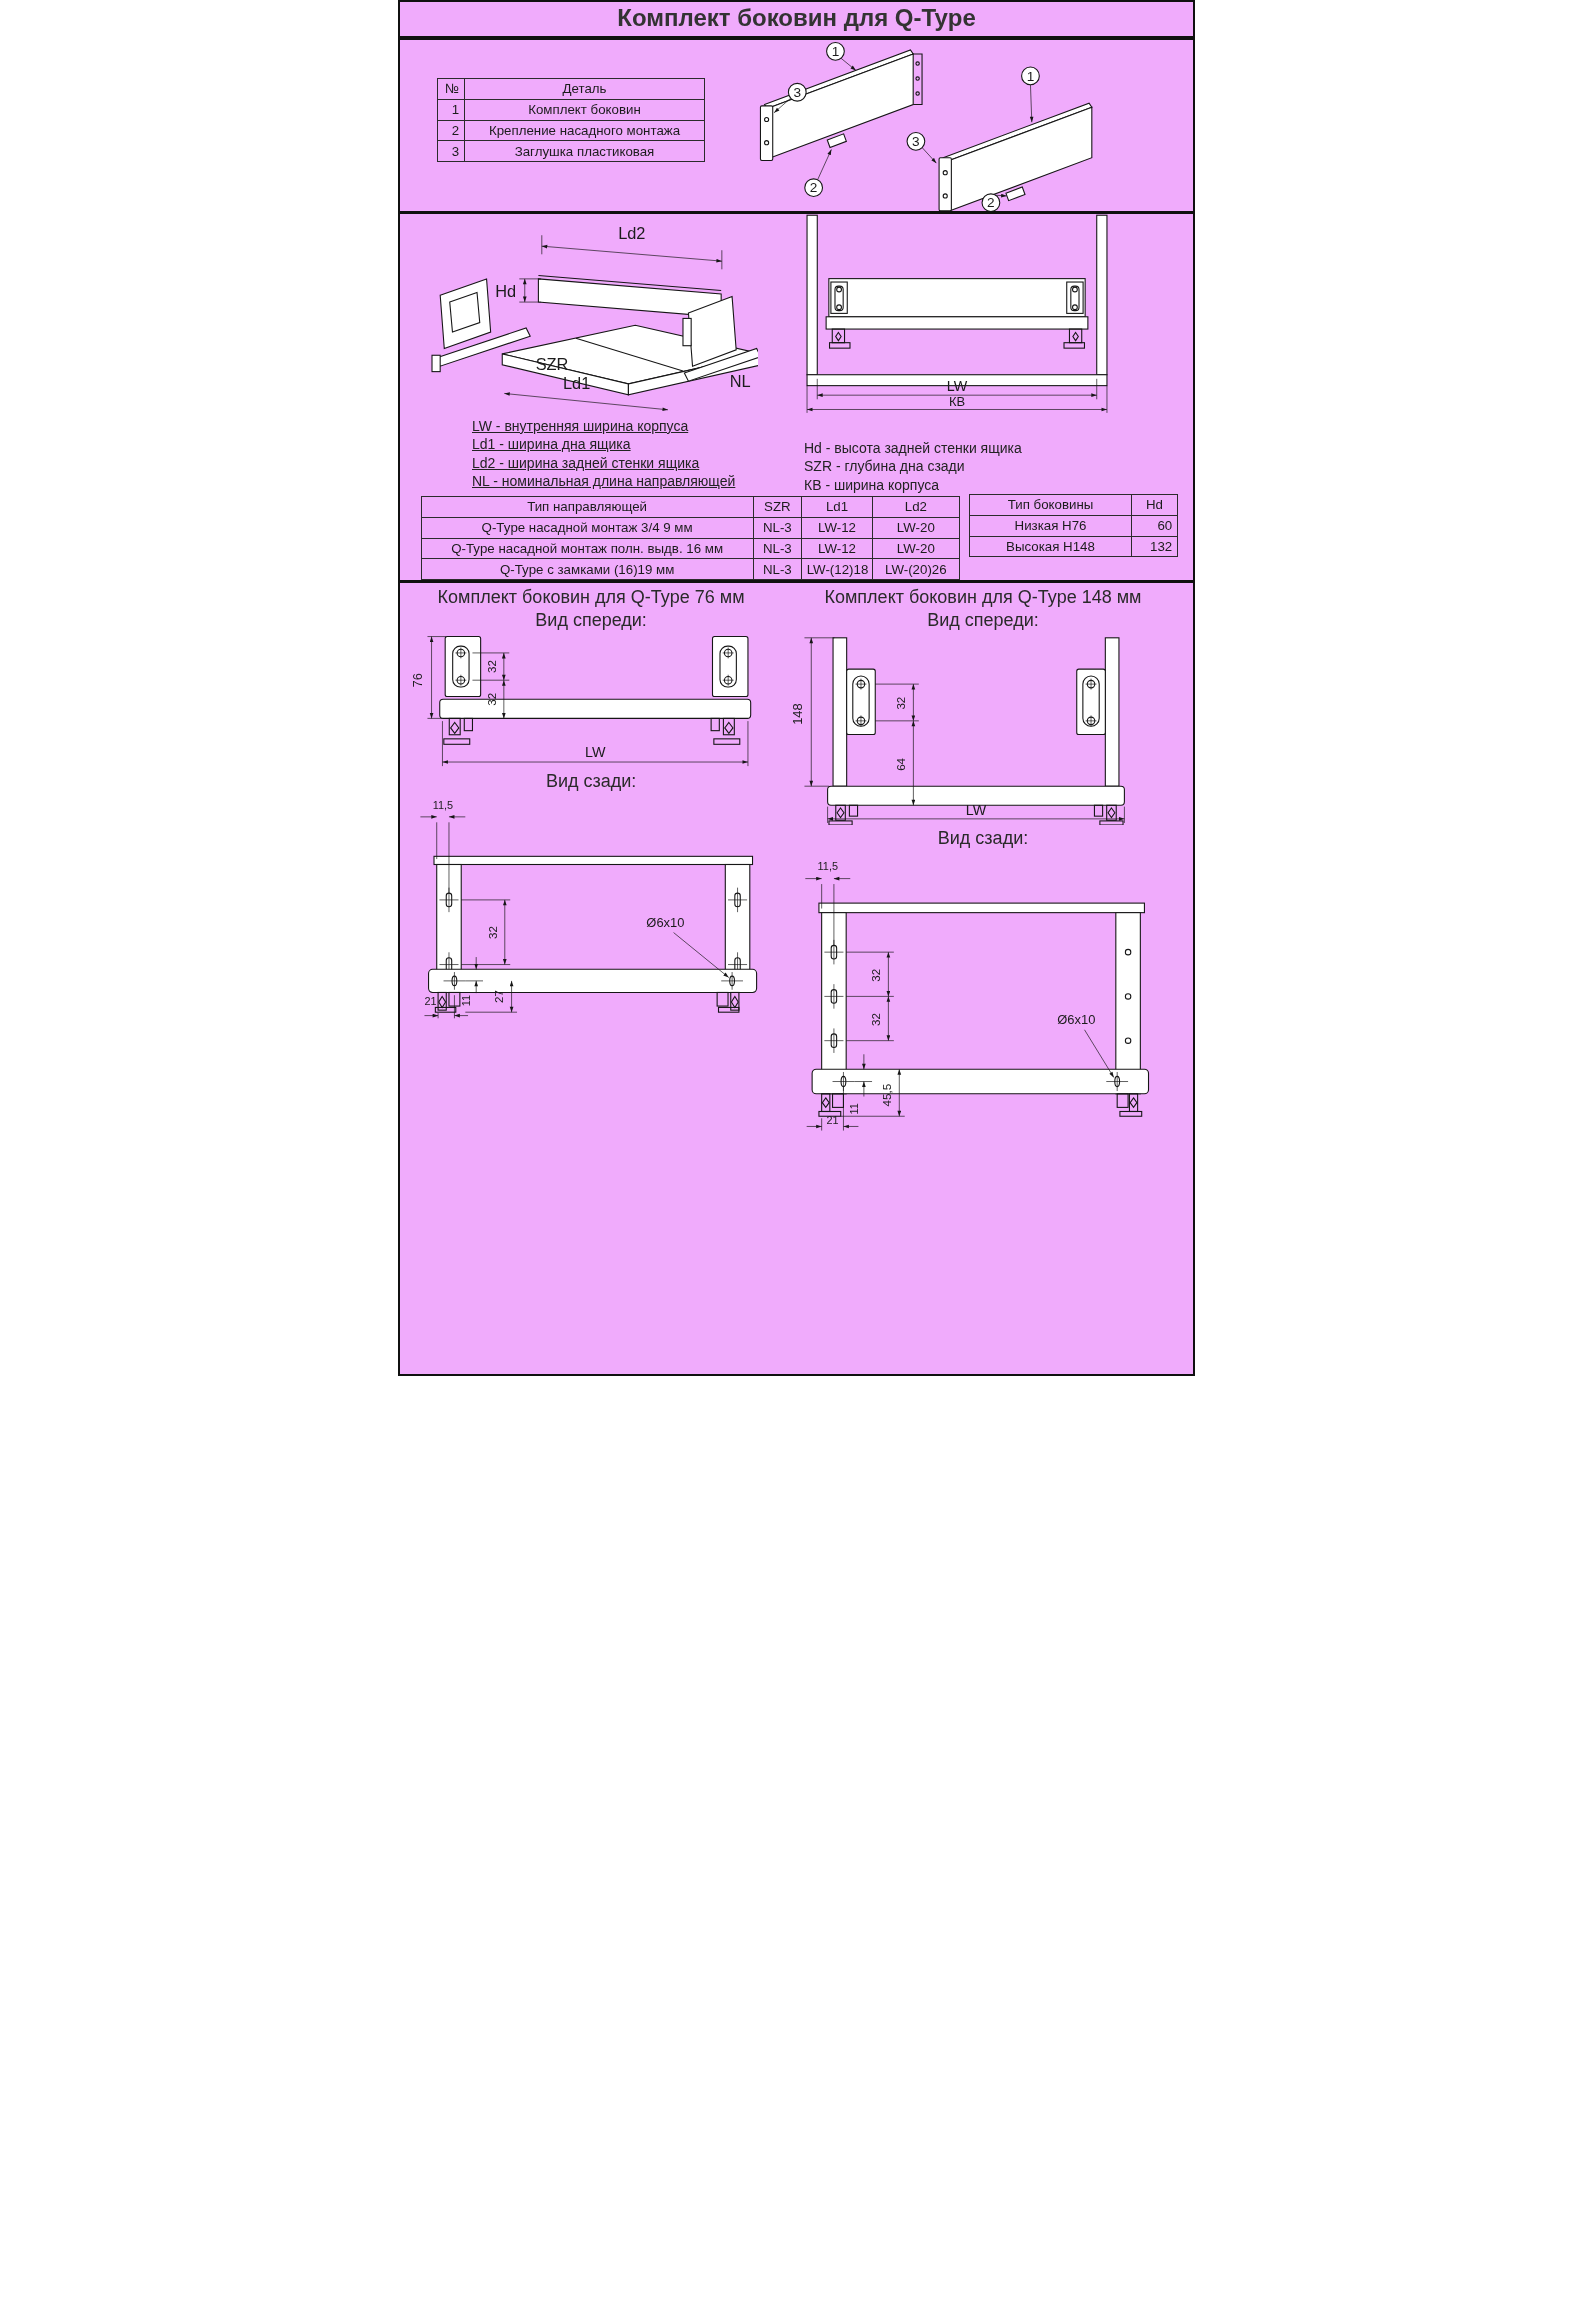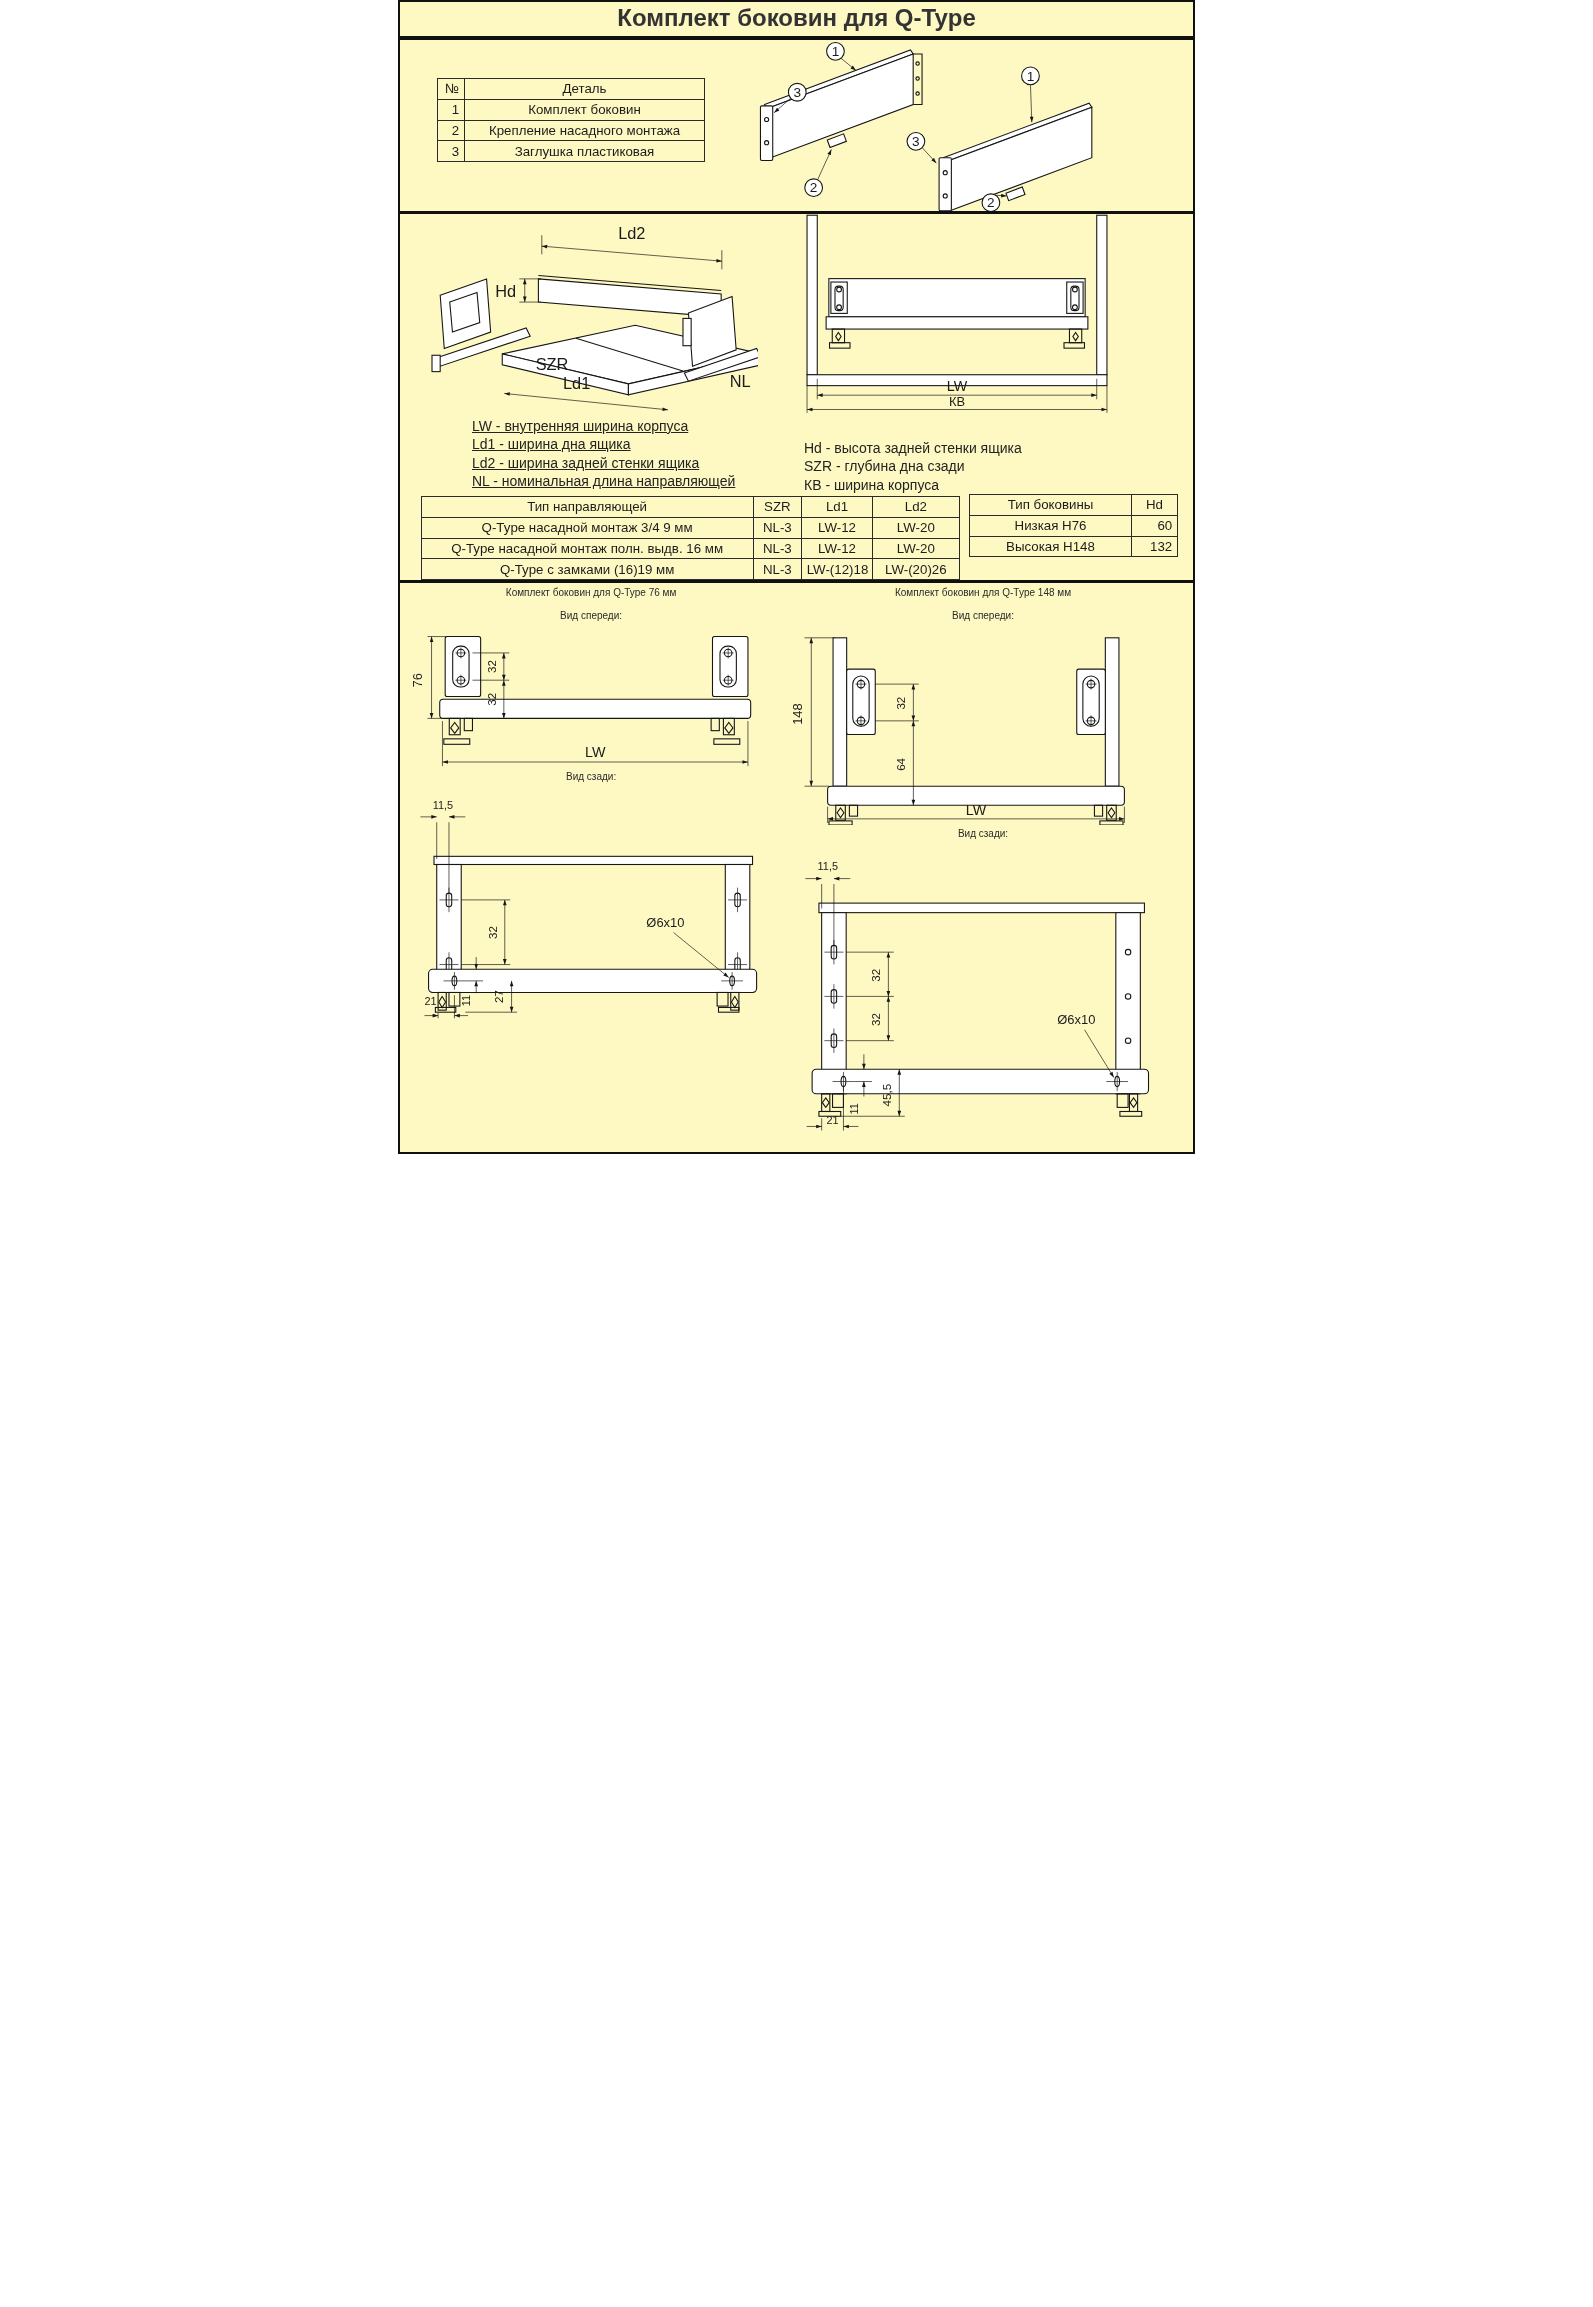--- a/index.html
+++ b/index.html
@@ -1,28 +1,28 @@
 <!DOCTYPE html>
 <html style="font-size:11px"><head>
 <meta charset="utf-8">
 <style>
   html,body{margin:0;padding:0;background:#ffffff;}
   body{font-family:"Liberation Sans","DejaVu Sans",sans-serif;color:#1d1d1d;}
-  .page{position:relative;width:797px;height:1154px;box-sizing:border-box;
-        border:2.7px solid #101010;background:#fef9c3;overflow:hidden;margin:0 auto;}
+  .page{position:relative;width:797px;height:1376px;box-sizing:border-box;
+        border:2.7px solid #101010;background:#f0abfc;overflow:hidden;margin:0 auto;}
   .abs{position:absolute;}
   .hr{position:absolute;left:0;right:0;background:#101010;}
   .title{position:absolute;top:2px;left:0;width:100%;text-align:center;
          font-size:24px;font-weight:700;color:#333;}
   table{border-collapse:collapse;font-size:13.3px;color:#1c1c1c;table-layout:fixed;}
   th,td{border:1.4px solid #2b2b2b;padding:0.7px 4.8px;font-weight:normal;
         white-space:nowrap;overflow:hidden;height:18.4px;text-align:center;}
   .c{text-align:center;} .r{text-align:right;}
   .legend{font-size:14px;line-height:18.4px;color:#232323;}
-  .sec-h{position:absolute;text-align:center;font-size:10px;color:#2a2a2a;}
+  .sec-h{position:absolute;text-align:center;font-size:18px;color:#2a2a2a;}
   svg{display:block;}
   svg text{font-family:"Liberation Sans","DejaVu Sans",sans-serif;fill:#1c1c1c;}
   .ln{stroke:#161616;stroke-width:1.6;fill:none;}
   .fw{stroke:#161616;stroke-width:1.6;fill:#ffffff;}
   .dim{stroke:#161616;stroke-width:1;fill:none;}
 </style>
 </head>
 <body>
 
 <div class="page">

